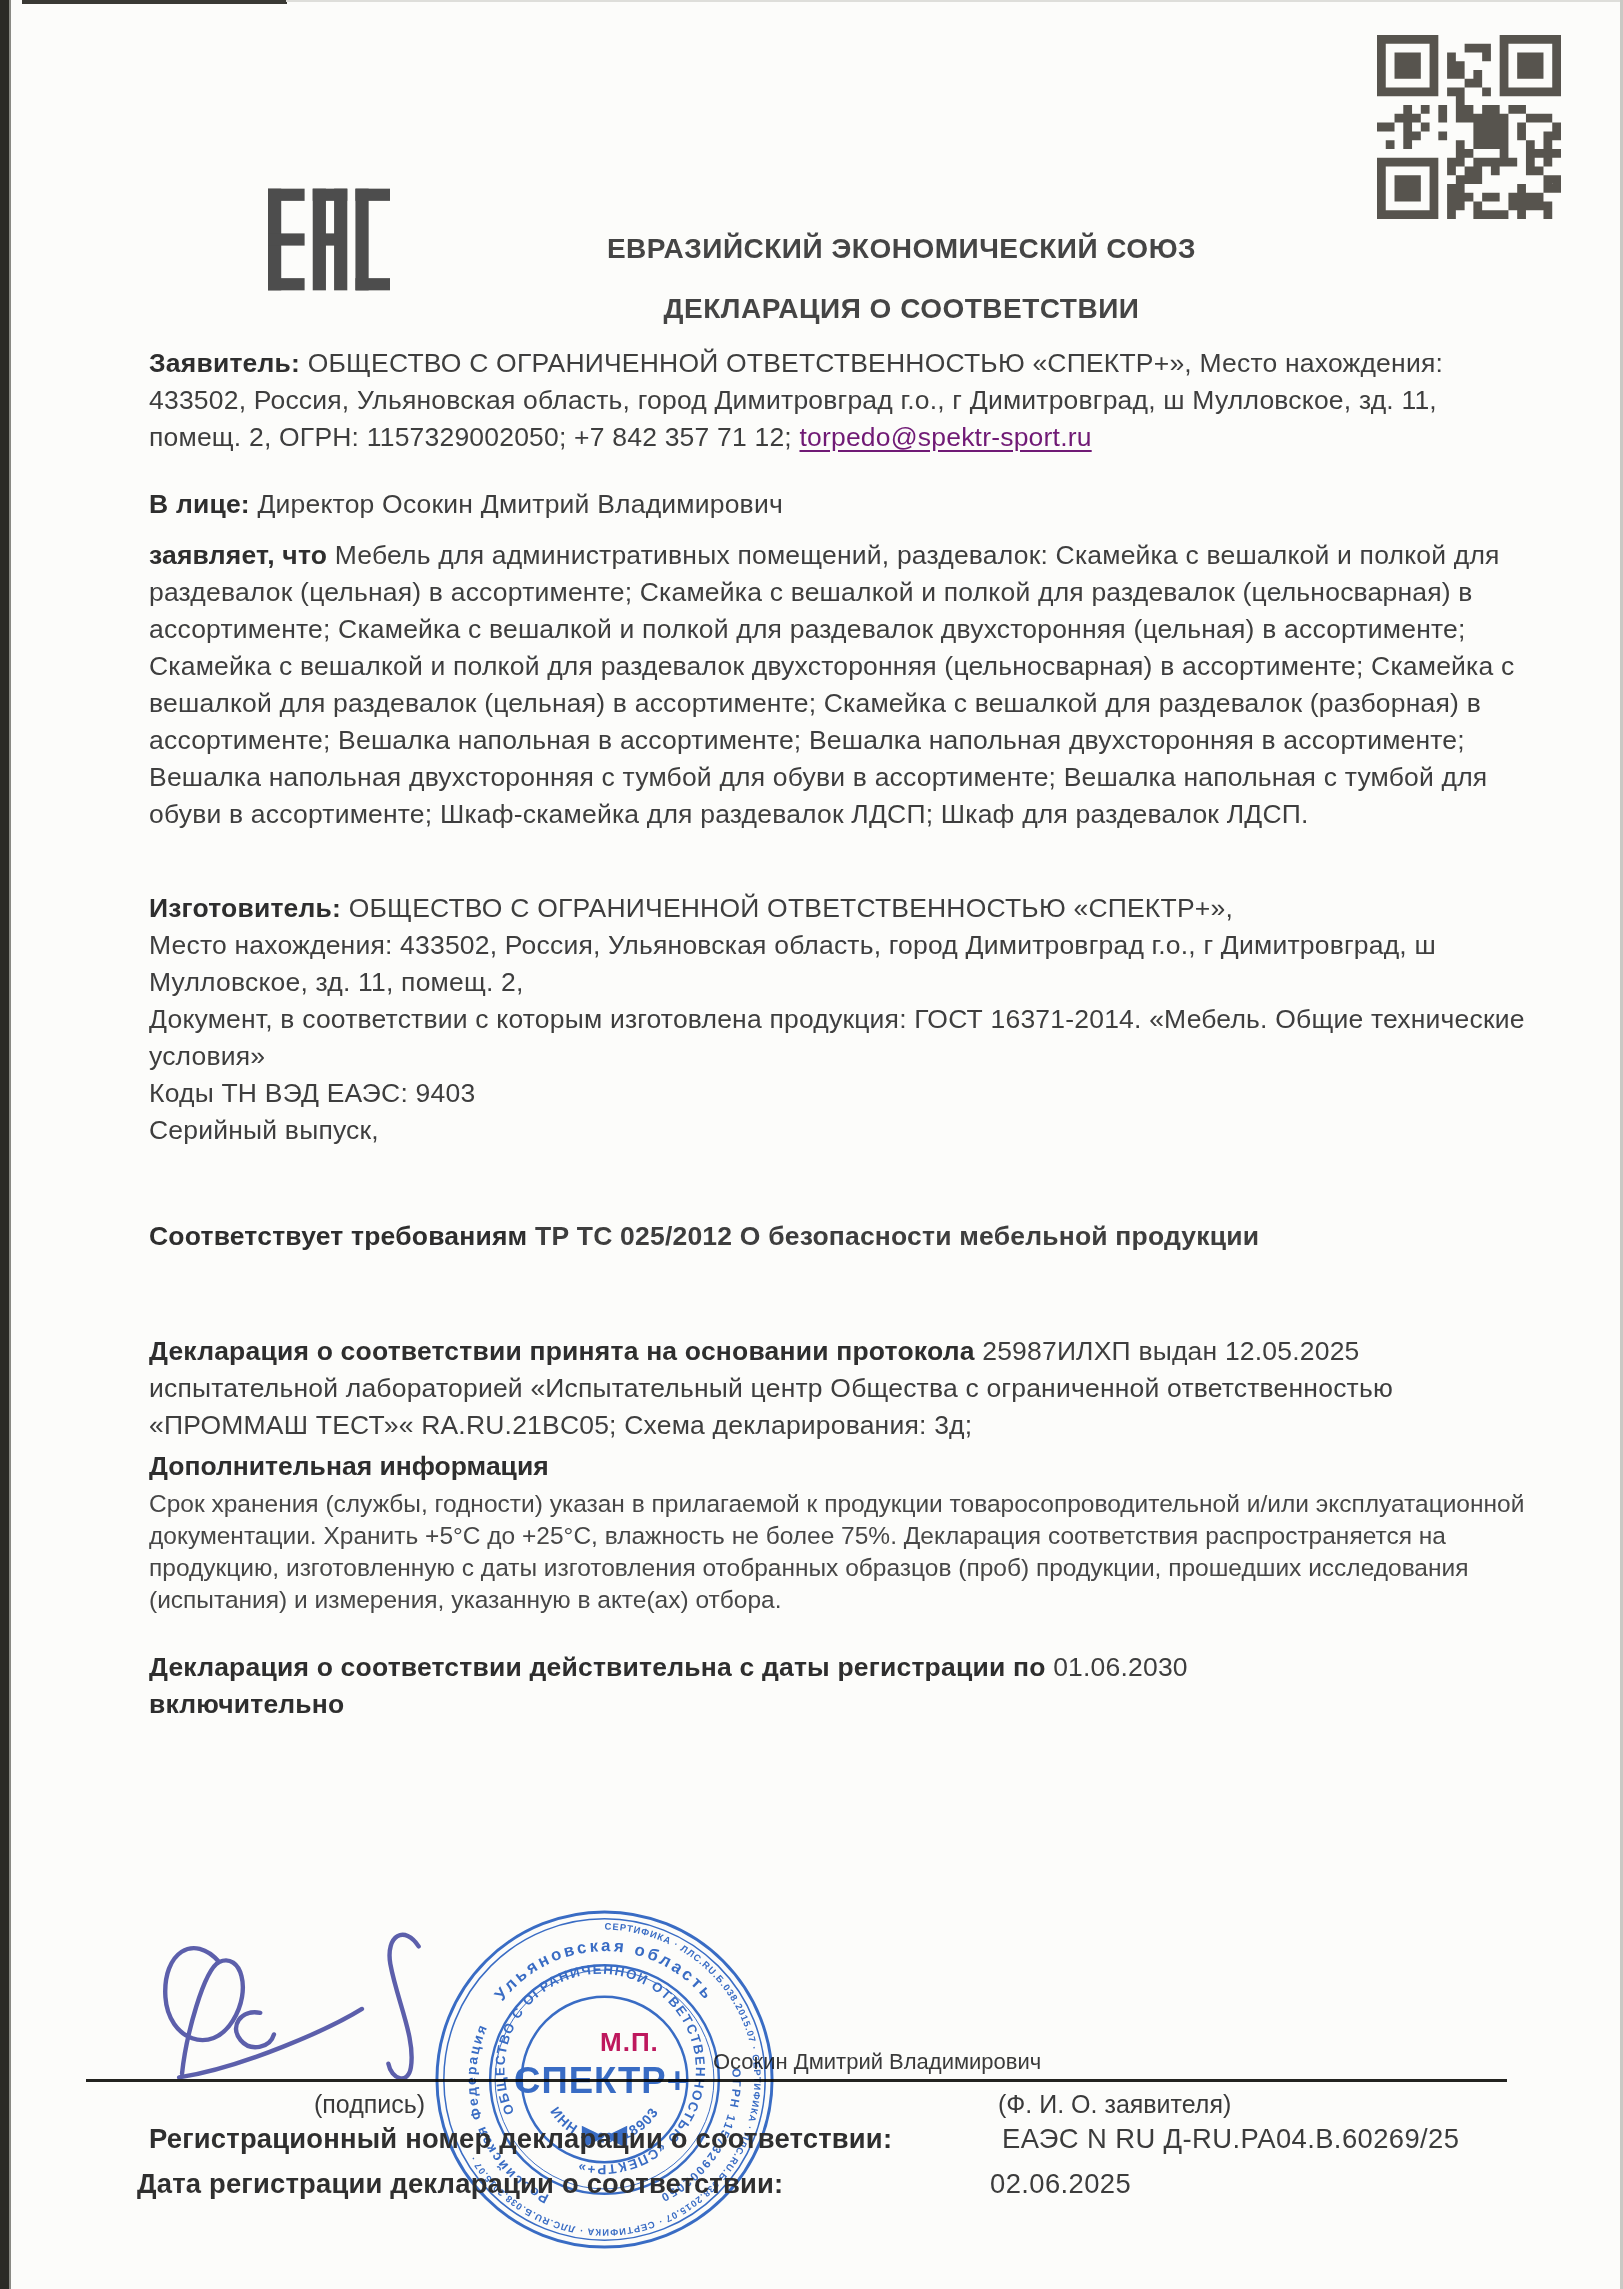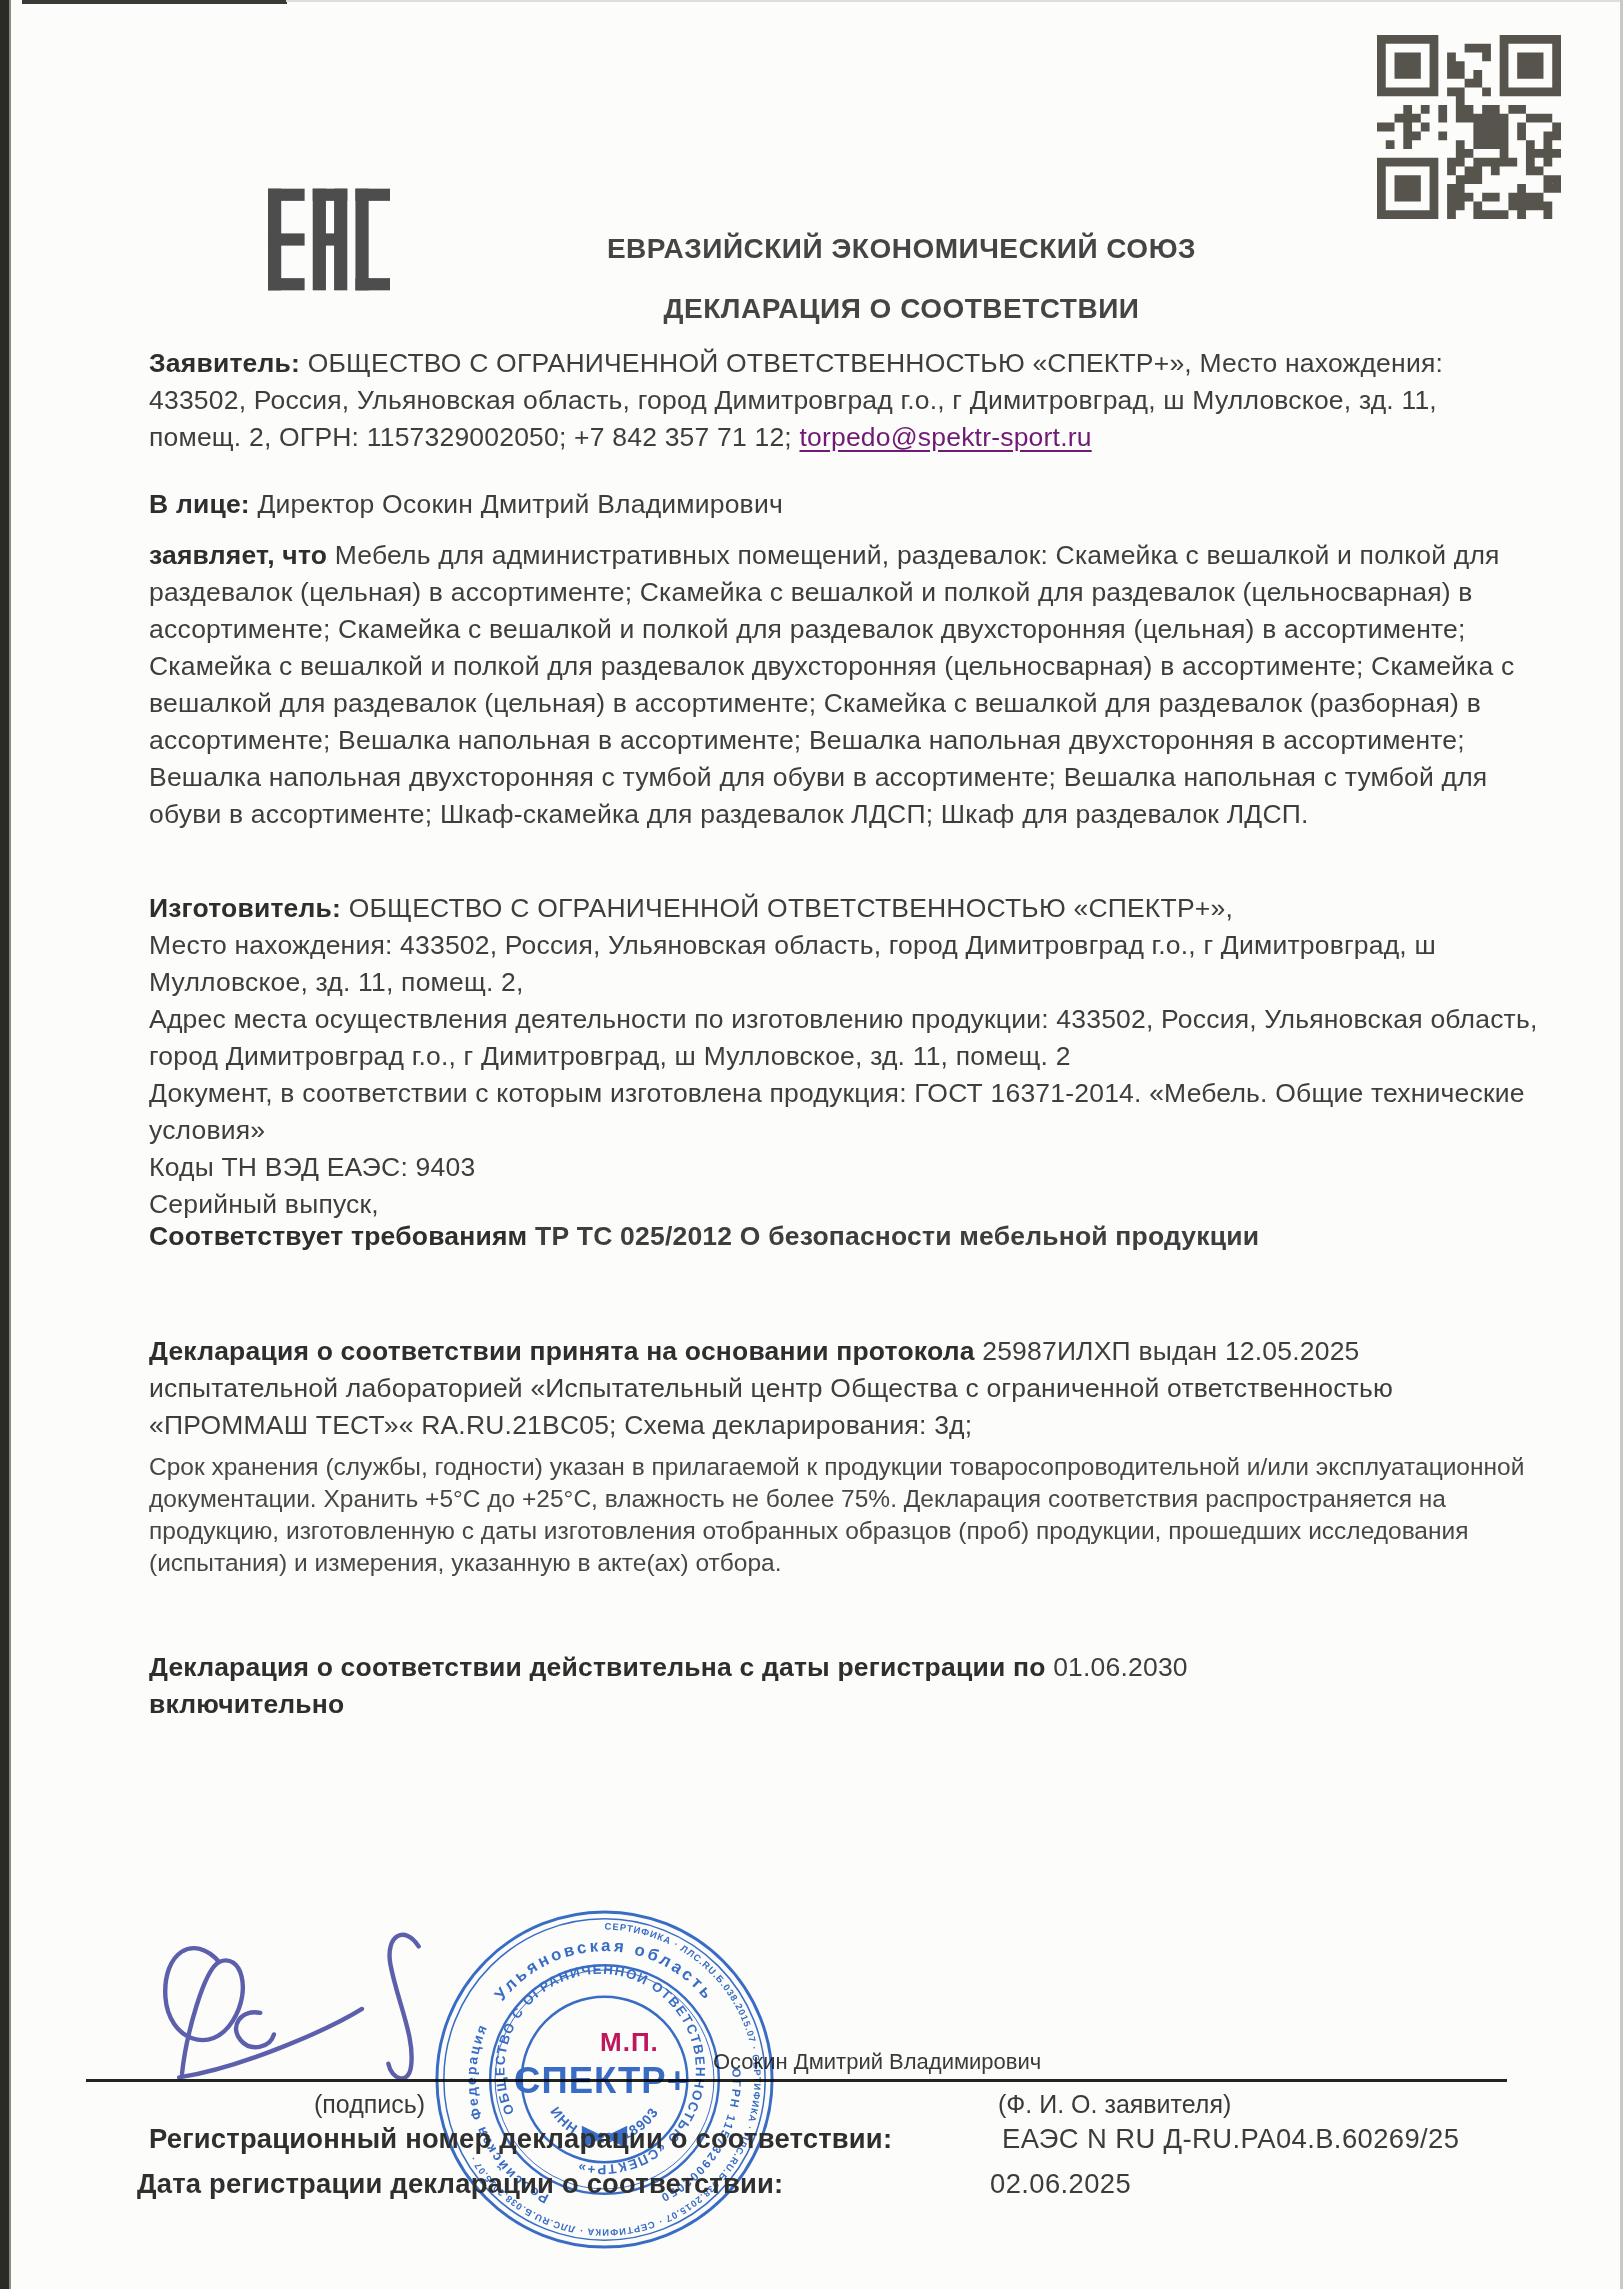--- a/index.html
+++ b/index.html
@@ -80,37 +80,37 @@
   </div>
 
   <div class="abs body-text" style="left:149px;top:537px;width:1392px;">
     <b>заявляет, что</b>
     <span>Мебель для административных помещений, раздевалок: Скамейка с вешалкой и полкой для раздевалок (цельная) в ассортименте; Скамейка с вешалкой и полкой для раздевалок (цельносварная) в ассортименте; Скамейка с вешалкой и полкой для раздевалок двухсторонняя (цельная) в ассортименте; Скамейка с вешалкой и полкой для раздевалок двухсторонняя (цельносварная) в ассортименте; Скамейка с вешалкой для раздевалок (цельная) в ассортименте; Скамейка с вешалкой для раздевалок (разборная) в ассортименте; Вешалка напольная в ассортименте; Вешалка напольная двухсторонняя в ассортименте; Вешалка напольная двухсторонняя с тумбой для обуви в ассортименте; Вешалка напольная с тумбой для обуви в ассортименте; Шкаф-скамейка для раздевалок ЛДСП; Шкаф для раздевалок ЛДСП.</span>
   </div>
 
   <div class="abs body-text" style="left:149px;top:890px;width:1392px;">
     <div><b>Изготовитель:</b> <span>ОБЩЕСТВО С ОГРАНИЧЕННОЙ ОТВЕТСТВЕННОСТЬЮ «СПЕКТР+»,</span></div>
     <div>Место нахождения: 433502, Россия, Ульяновская область, город Димитровград г.о., г Димитровград, ш Мулловское, зд. 11, помещ. 2,</div>
-    <div>Адрес места осуществления деятельности по изготовлению продукции: 433502, Россия, Ульяновская область, город Димитровград г.о., г Димитровград, ш Мулловское, зд. 11, помещ. 2</div>
     <div>Документ, в соответствии с которым изготовлена продукция: ГОСТ 16371-2014. «Мебель. Общие технические условия»</div>
     <div>Коды ТН ВЭД ЕАЭС: 9403</div>
     <div>Серийный выпуск,</div>
   </div>
 
   <div class="abs body-text" style="left:149px;top:1218px;width:1392px;font-weight:bold;">
     <b>Соответствует требованиям</b>
     <span>ТР ТС 025/2012 О безопасности мебельной продукции</span>
   </div>
 
   <div class="abs body-text" style="left:149px;top:1333px;width:1392px;">
     <b>Декларация о соответствии принята на основании протокола</b>
     <span>25987ИЛХП выдан 12.05.2025 испытательной лабораторией «Испытательный центр Общества с ограниченной ответственностью «ПРОММАШ ТЕСТ»« RA.RU.21BC05; Схема декларирования: 3д;</span>
   </div>
 
   <div class="abs" style="left:149px;top:1451px;width:1396px;">
+    <div style="font-weight:bold;font-size:26.5px;color:#2e2e2e;margin-bottom:5.9px;">Дополнительная информация</div>
     <div class="small-text">Срок хранения (службы, годности) указан в прилагаемой к продукции товаросопроводительной и/или эксплуатационной документации. Хранить +5°С до +25°С, влажность не более 75%. Декларация соответствия распространяется на продукцию, изготовленную с даты изготовления отобранных образцов (проб) продукции, прошедших исследования (испытания) и измерения, указанную в акте(ах) отбора.</div>
   </div>
 
   <div class="abs body-text" style="left:149px;top:1649px;width:1392px;">
     <b>Декларация о соответствии действительна с даты регистрации по</b>
     <span>01.06.2030</span><br>
     <b>включительно</b>
   </div>
 
   <svg class="sign-wrap" viewBox="0 0 345 180">

